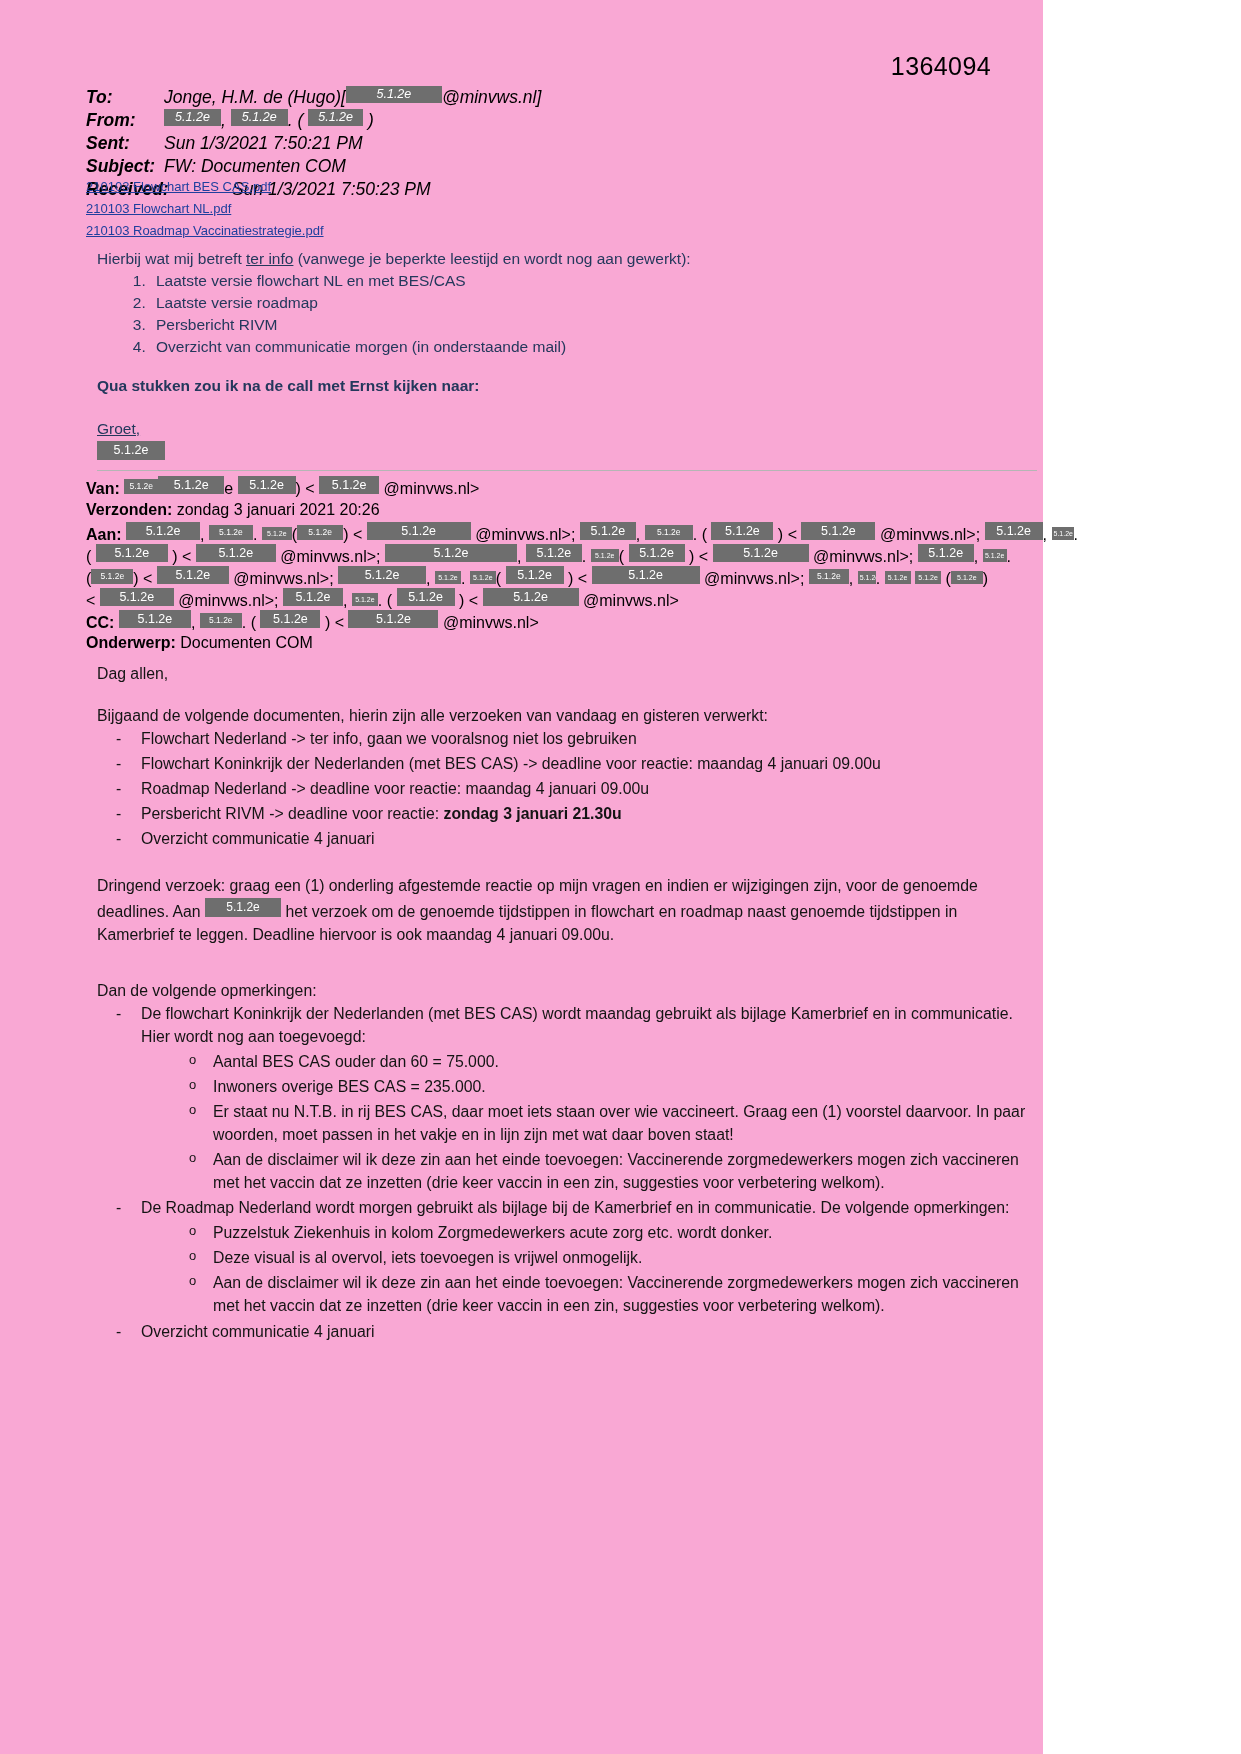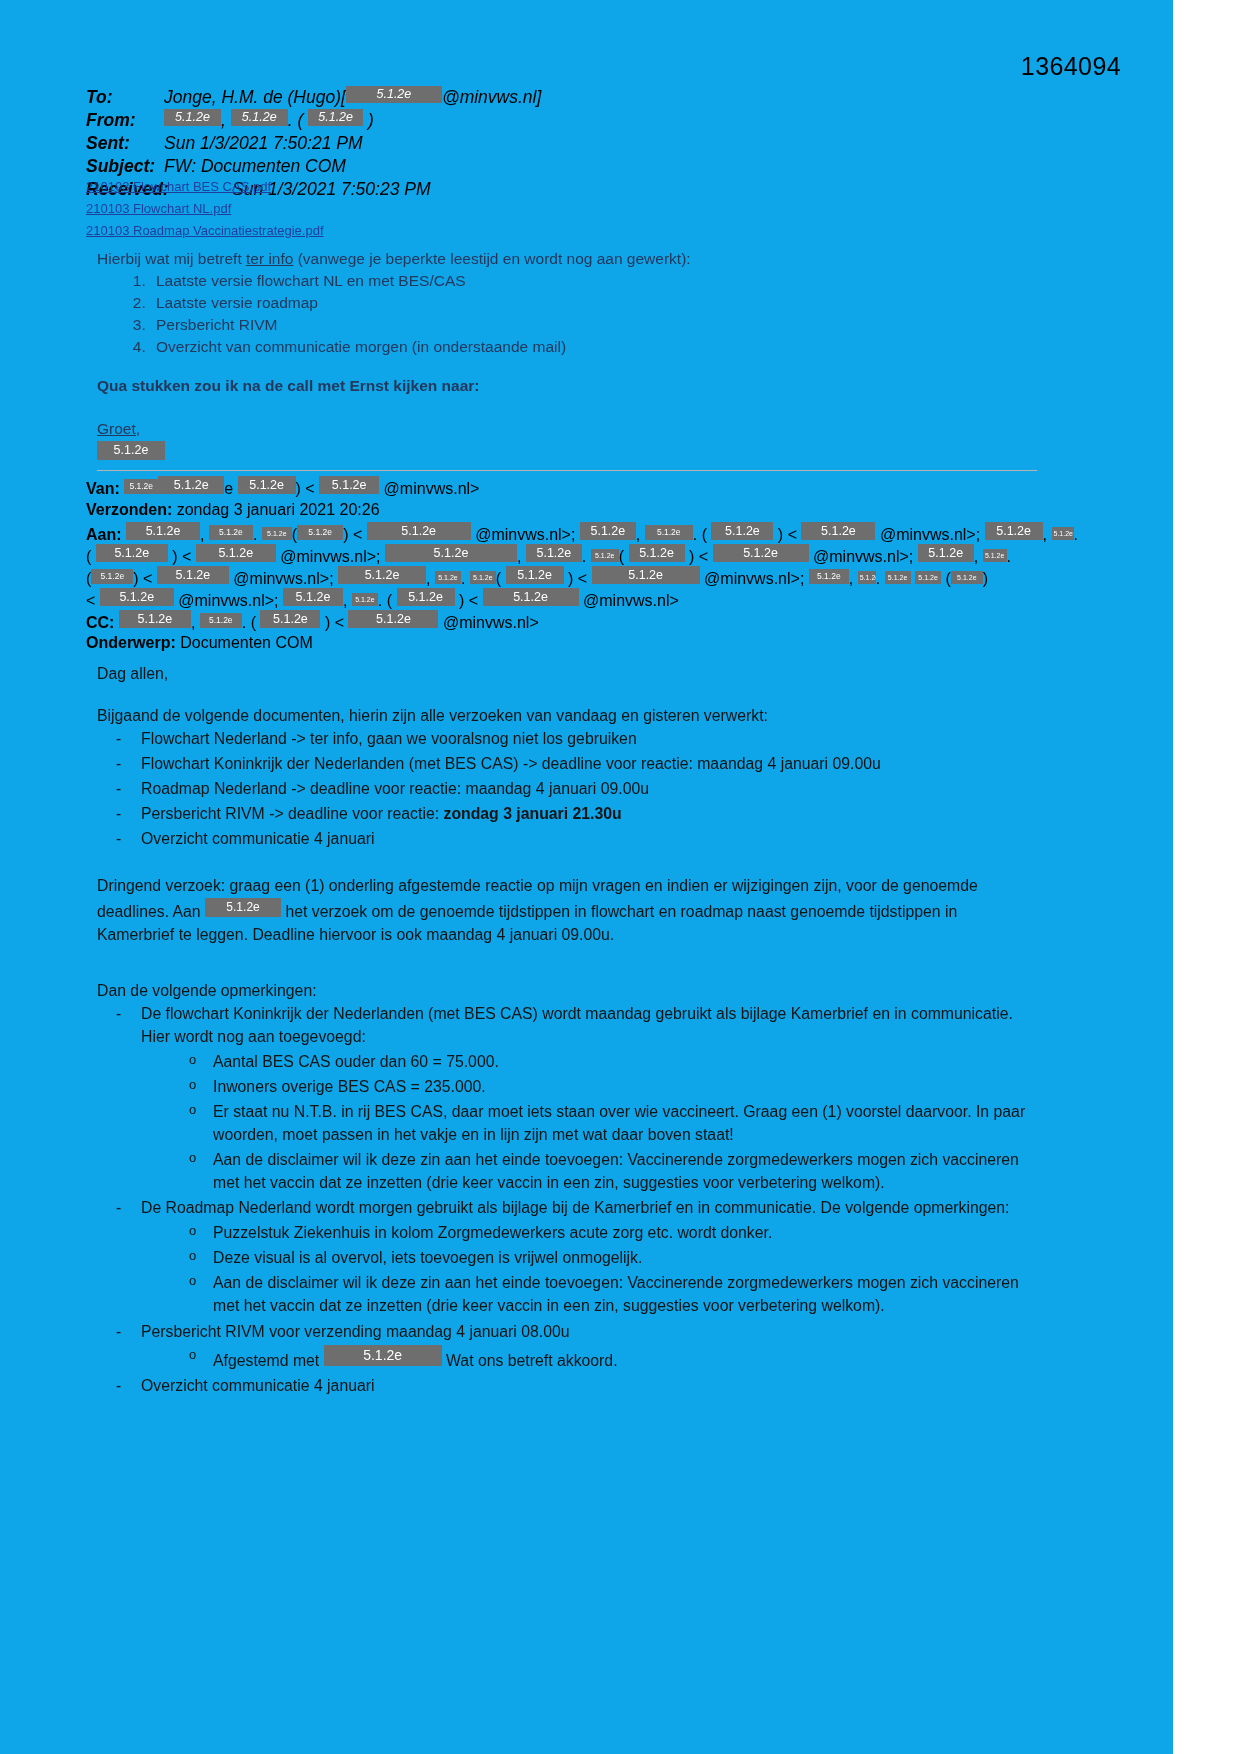--- a/index.html
+++ b/index.html
@@ -11,23 +11,23 @@
     width: 1241px;
     height: 1754px;
     position: relative;
     font-family: "Liberation Sans", sans-serif;
     color: #000000;
     overflow: hidden;
   }
   .page {
     position: absolute;
     left: 0; top: 0;
-    width: 1173px;
+    width: 1043px;
     height: 1754px;
-    background: #0ea5e9;
+    background: #f9a8d4;
   }
 
   
   .doc-number {
     position: absolute;
     right: 52px;
     top: 52px;
     font-size: 25px;
     letter-spacing: 0.4px;
     color: #000;
@@ -355,24 +355,18 @@
         </ul>
       </li>
       <li>
         <span>De Roadmap Nederland wordt morgen gebruikt als bijlage bij de Kamerbrief en in communicatie. De volgende opmerkingen:</span>
         <ul class="lvl2">
           <li>Puzzelstuk Ziekenhuis in kolom Zorgmedewerkers acute zorg etc. wordt donker.</li>
           <li>Deze visual is al overvol, iets toevoegen is vrijwel onmogelijk.</li>
           <li>Aan de disclaimer wil ik deze zin aan het einde toevoegen: Vaccinerende zorgmedewerkers mogen zich vaccineren met het vaccin dat ze inzetten (drie keer vaccin in een zin, suggesties voor verbetering welkom).</li>
         </ul>
       </li>
-      <li>
-        <span>Persbericht RIVM voor verzending maandag 4 januari 08.00u</span>
-        <ul class="lvl2">
-          <li><span>Afgestemd met</span> <span class="rd wide">5.1.2e</span> <span>Wat ons betreft akkoord.</span></li>
-        </ul>
-      </li>
       <li>Overzicht communicatie 4 januari</li>
     </ul>
 
   </div>
 
 </div>
 
 </body></html>

